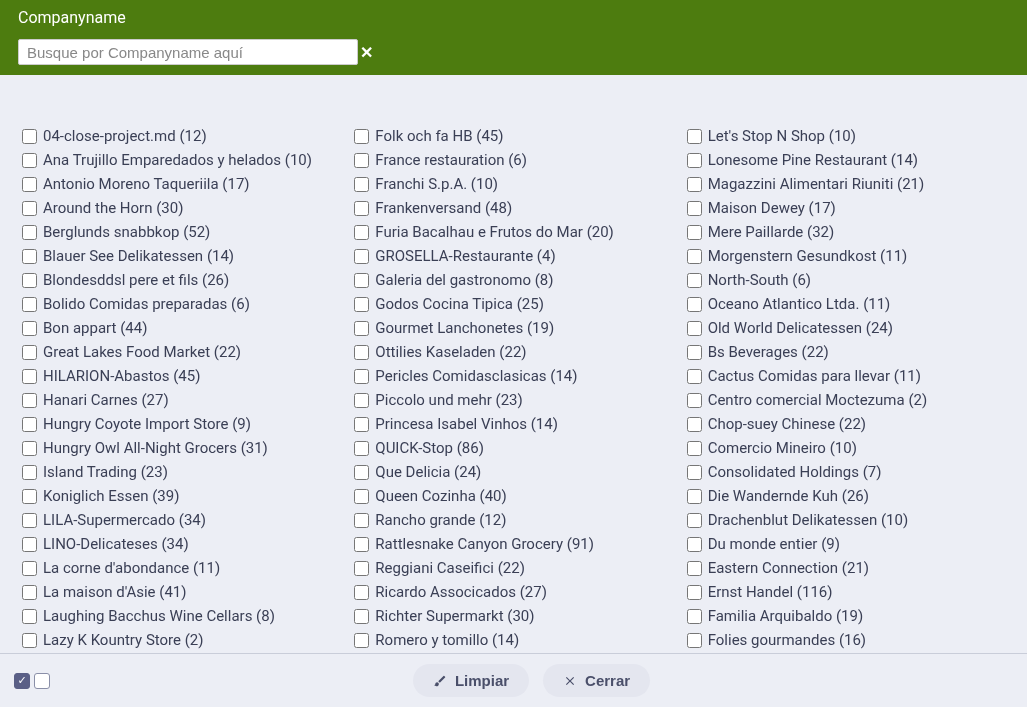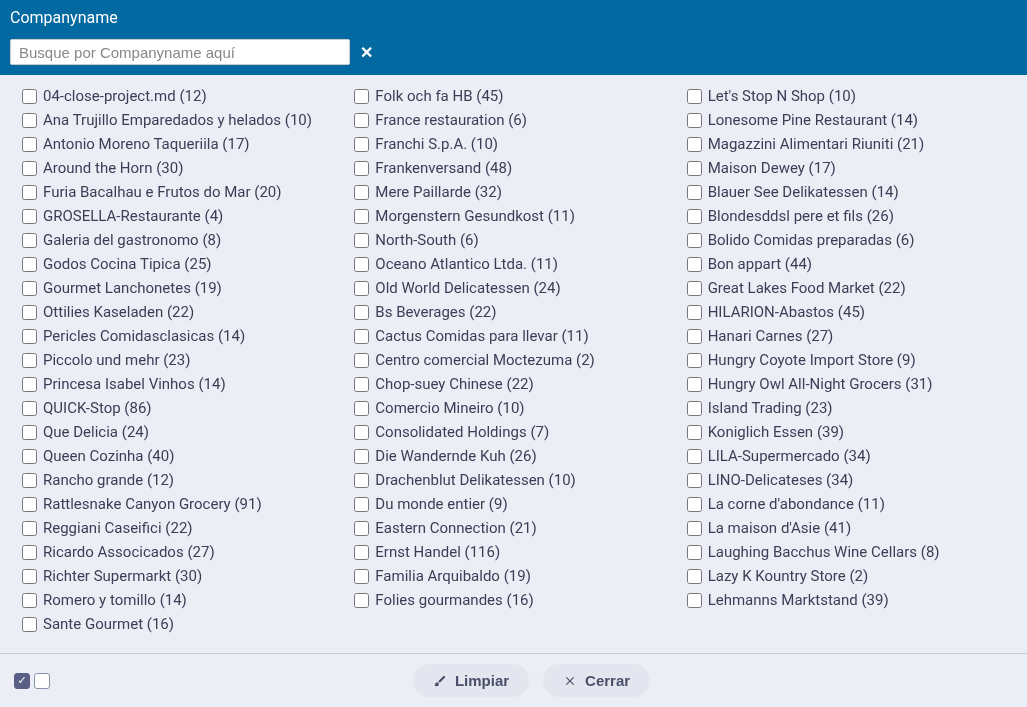--- a/index.html
+++ b/index.html
@@ -1,25 +1,25 @@
 <!DOCTYPE html>
 <html><head>
 <meta charset="utf-8">
 <style>
   * { box-sizing: border-box; margin: 0; padding: 0; }
   html, body { width: 1027px; height: 707px; font-family: -apple-system, BlinkMacSystemFont, "Segoe UI", Roboto, Arial, sans-serif; background: #eceef5; overflow: hidden; }
   .modal { width: 1027px; height: 707px; display: flex; flex-direction: column; }
-  .header { background: #0369a1; padding: 8px 10px 10px 10px; }
+  .header { background: #4d7c0f; padding: 8px 10px 10px 18px; }
   .title { color: #fff; font-size: 16px; font-weight: 400; margin-bottom: 12px; }
-  .search-row { display: flex; align-items: center; gap: 10px; }
+  .search-row { display: flex; align-items: center; gap: 2px; }
   .search-input { width: 340px; height: 26px; border: 1px solid #ccc; border-radius: 2px; padding: 2px 8px; font-size: 15px; background: #fff; color: #333; }
   .search-input::placeholder { color: #888; }
   .clear-icon { color: #fff; font-size: 16px; cursor: pointer; font-weight: bold; }
   .body { flex: 1; overflow-y: auto; padding: 12px 18px 8px 22px; }
-  .grid { display: grid; grid-template-columns: repeat(3, 1fr); column-gap: 10px; row-gap: 5px; }
+  .grid { display: grid; grid-template-columns: repeat(3, 1fr); column-gap: 10px; row-gap: 5px; margin-top: 40px; }
   .item { display: flex; align-items: center; gap: 6px; font-size: 15px; color: #3a3f55; line-height: 19px; white-space: nowrap; }
   .item input[type="checkbox"] { width: 15px; height: 15px; cursor: pointer; accent-color: #5a5f86; border-radius:3px; }
   .item label { cursor: pointer; }
   .count { color: #3a3f55; }
   .footer { border-top: 1px solid #c9cdd9; background: #eceef5; padding: 10px 14px; display: flex; align-items: center; }
   .select-toggles { display: flex; gap: 4px; align-items:center; }
   .select-toggles .chk { width:16px; height:16px; border:1px solid #8a8fa8; border-radius:3px; display:inline-flex; align-items:center; justify-content:center; background:#fff; cursor:pointer; }
   .select-toggles .chk.filled { background:#5a5f86; border-color:#5a5f86; color:#fff; font-size:11px; }
   .footer-buttons { flex:1; display:flex; justify-content:center; gap:14px; }
   .btn { background:#e4e6ef; border:none; border-radius:20px; padding:8px 20px; font-size:15px; font-weight:600; color:#4a4f6a; cursor:pointer; display:flex; align-items:center; gap:8px; }
@@ -77,20 +77,24 @@
           <input type="checkbox" style="">
           <label>Around the Horn <span class="count">(30)</span></label>
         </div>
         <div class="item">
           <input type="checkbox" style="">
           <label>Frankenversand <span class="count">(48)</span></label>
         </div>
         <div class="item">
           <input type="checkbox" style="">
           <label>Maison Dewey <span class="count">(17)</span></label>
+        </div>
+        <div class="item">
+          <input type="checkbox" style="">
+          <label>Berglunds snabbkop <span class="count">(52)</span></label>
         </div>
         <div class="item">
           <input type="checkbox" style="">
           <label>Furia Bacalhau e Frutos do Mar <span class="count">(20)</span></label>
         </div>
         <div class="item">
           <input type="checkbox" style="">
           <label>Mere Paillarde <span class="count">(32)</span></label>
         </div>
         <div class="item">

